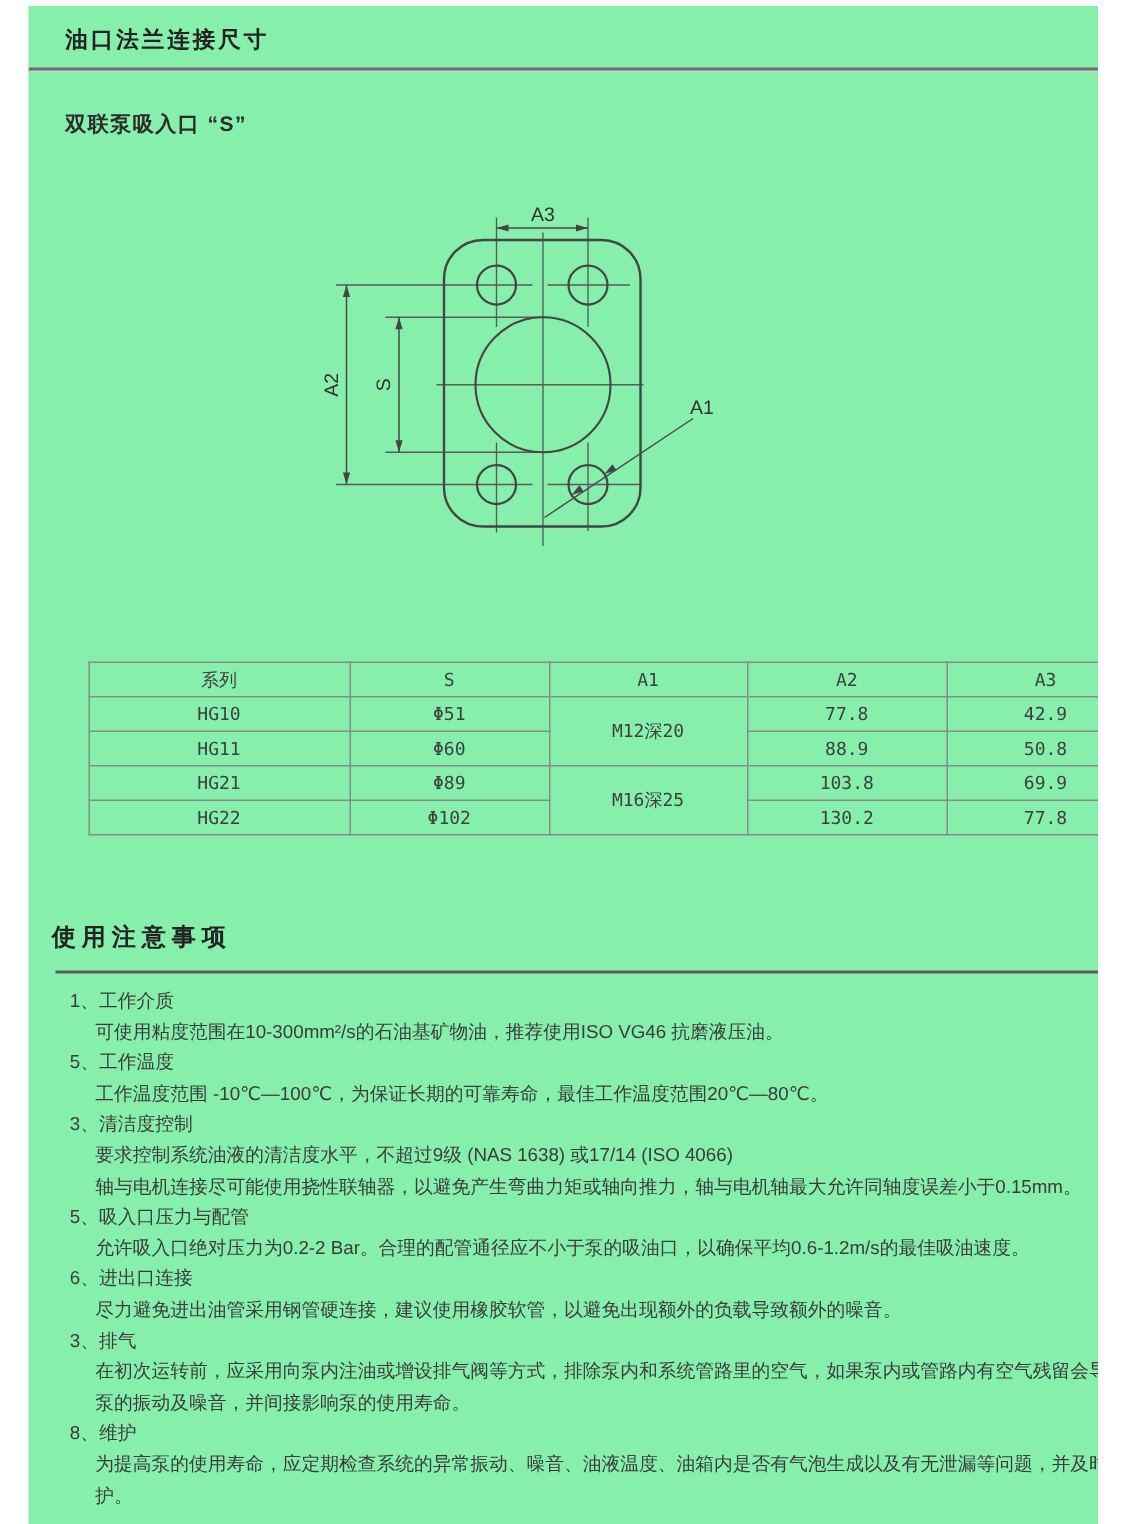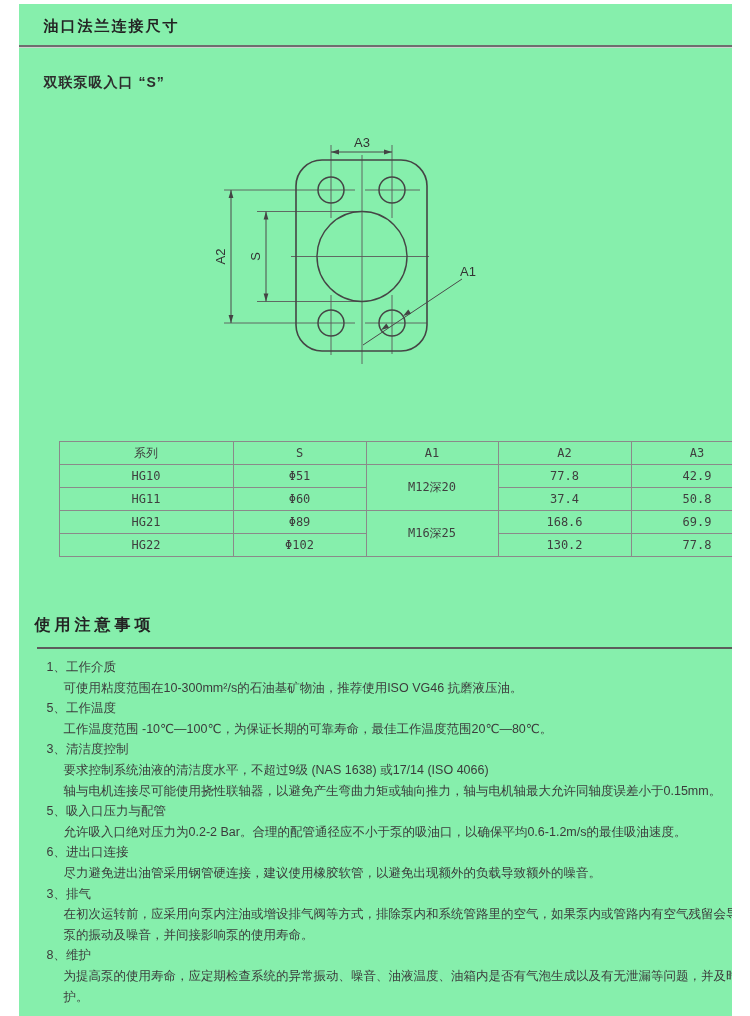--- a/index.html
+++ b/index.html
@@ -130,28 +130,28 @@
       <tr>
         <td>HG10</td>
         <td>Φ51</td>
         <td rowspan="2">M12深20</td>
         <td>77.8</td>
         <td>42.9</td>
       </tr>
       <tr>
         <td>HG11</td>
         <td>Φ60</td>
-        <td>37.4</td>
+        <td>88.9</td>
         <td>50.8</td>
       </tr>
       <tr>
         <td>HG21</td>
         <td>Φ89</td>
         <td rowspan="2">M16深25</td>
-        <td>168.6</td>
+        <td>103.8</td>
         <td>69.9</td>
       </tr>
       <tr>
         <td>HG22</td>
         <td>Φ102</td>
         <td>130.2</td>
         <td>77.8</td>
       </tr>
     </tbody>
   </table>

